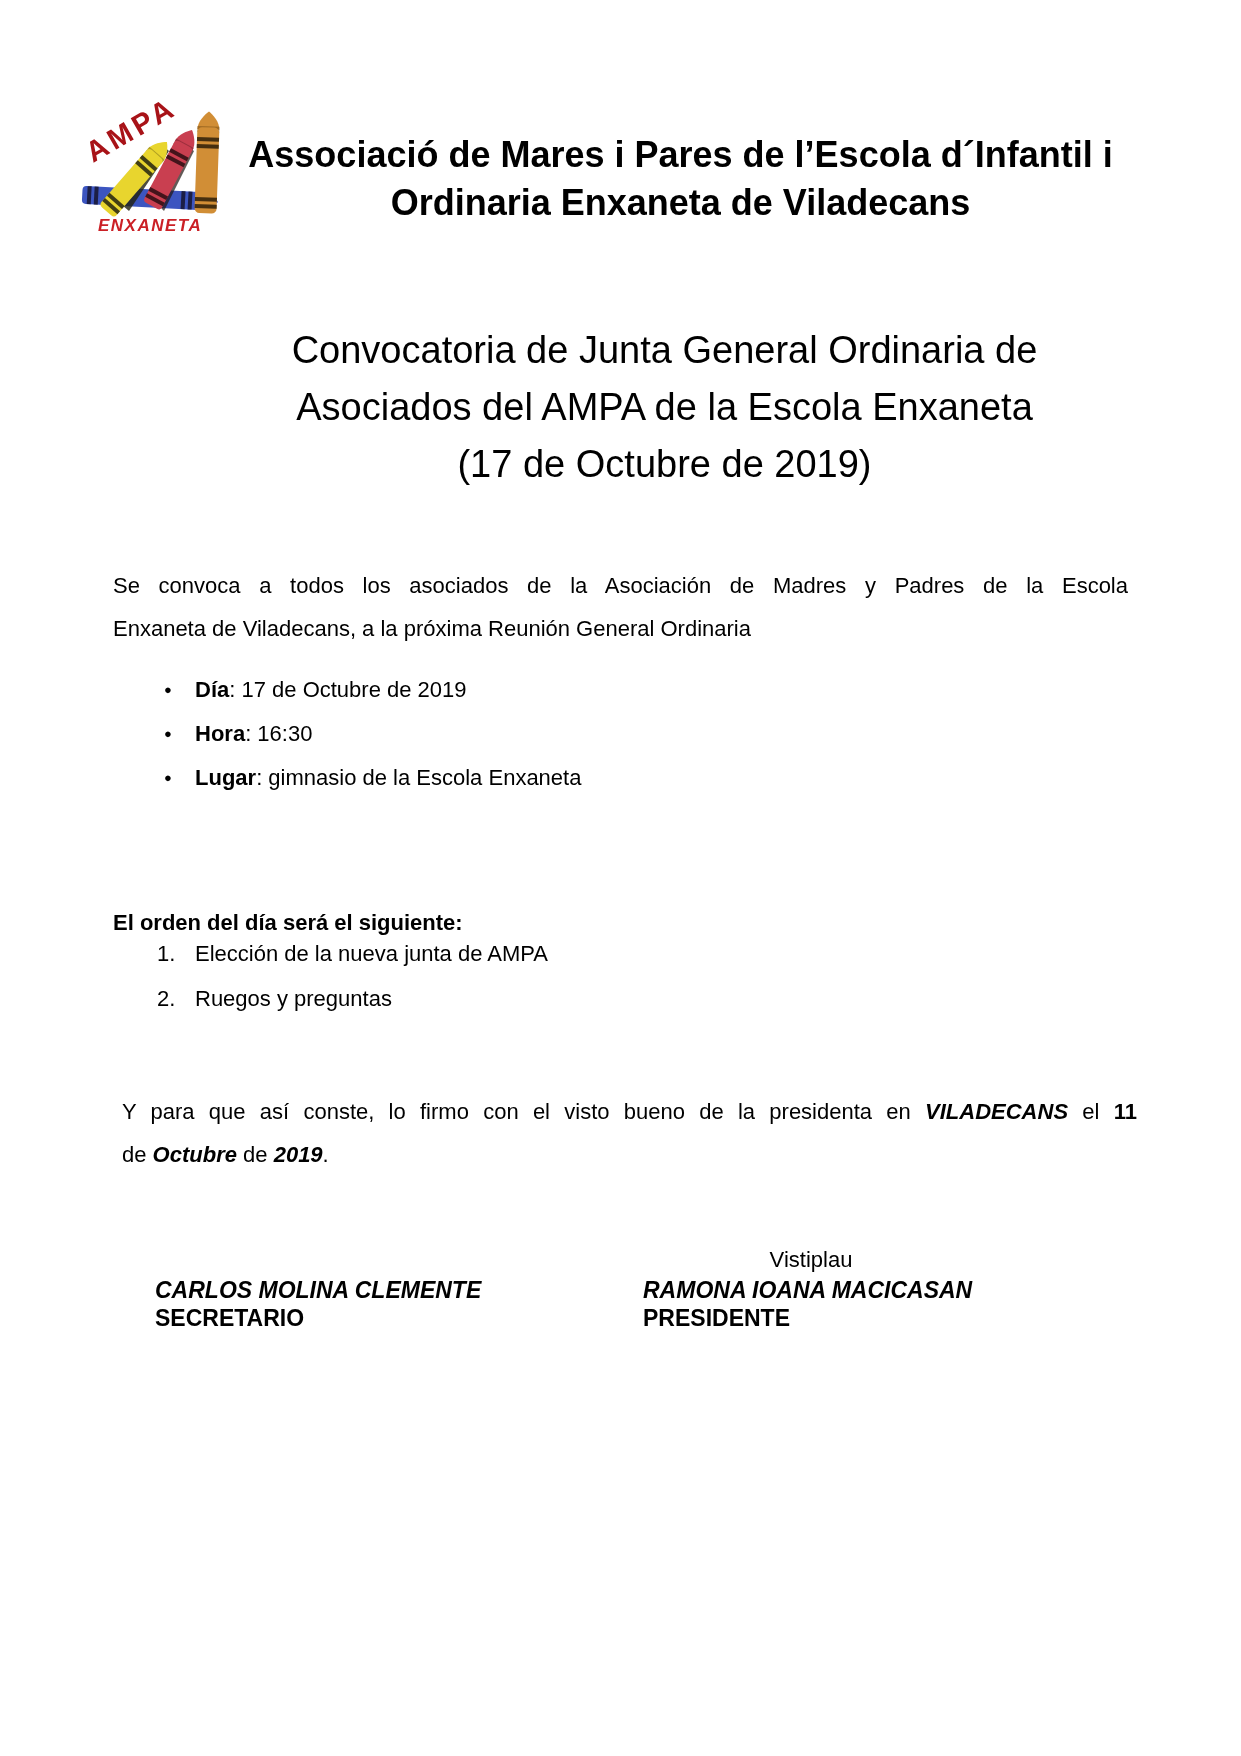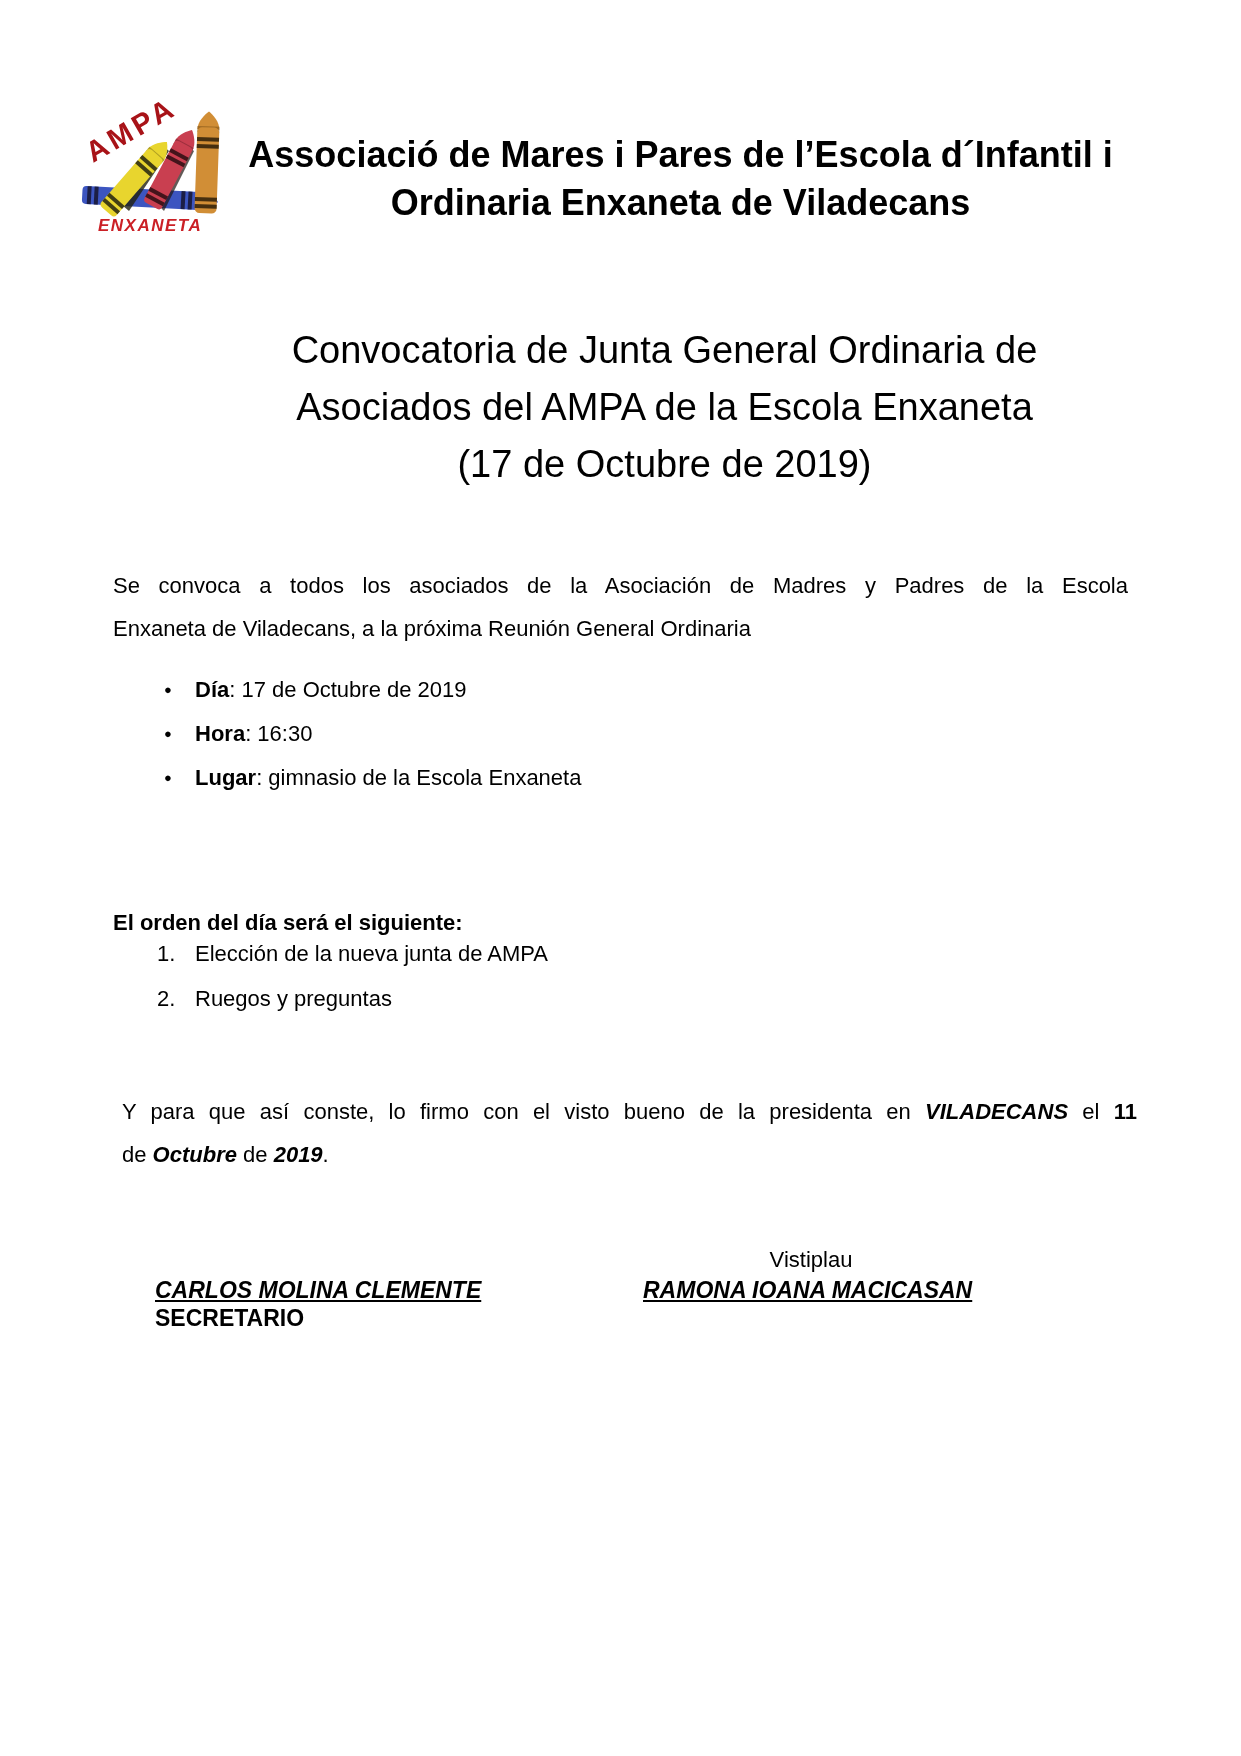--- a/index.html
+++ b/index.html
@@ -37,21 +37,21 @@
   .agenda-item{position:relative;padding-left:82px;}
   .agenda-num{position:absolute;left:44px;}
   .closing{left:122px;width:1015px;top:1090px;}
   .b{font-weight:bold;}
   .bi{font-weight:bold;font-style:italic;}
   
   .vistiplau{left:643px;width:336px;top:1246px;text-align:center;font-size:22px;line-height:28px;}
   .sig-col{top:1276px;font-size:23px;line-height:28px;}
   .sig-left{left:155px;}
   .sig-right{left:643px;}
-  .sig-name{font-weight:bold;font-style:italic;text-decoration:underline;}
+  .sig-name{font-weight:bold;font-style:italic;}
   .sig-role{font-weight:bold;}
 </style>
 </head>
 <body>
 
 <div class="page">
 
   <svg class="abs logo" viewBox="0 0 175 160" aria-hidden="true">
 
     <g transform="translate(148.5,108) rotate(93)">
@@ -134,15 +134,16 @@
     <div><span>de </span><span class="bi">Octubre</span><span> de </span><span class="bi">2019</span><span>.</span></div>
   </div>
 
   <div class="abs vistiplau">Vistiplau</div>
   <div class="abs sig-col sig-left">
     <div class="sig-name">CARLOS MOLINA CLEMENTE</div>
     <div class="sig-role">SECRETARIO</div>
   </div>
   <div class="abs sig-col sig-right">
     <div class="sig-name">RAMONA IOANA MACICASAN</div>
+    <div class="sig-role">PRESIDENTE</div>
   </div>
 
 </div>
 
 </body></html>

